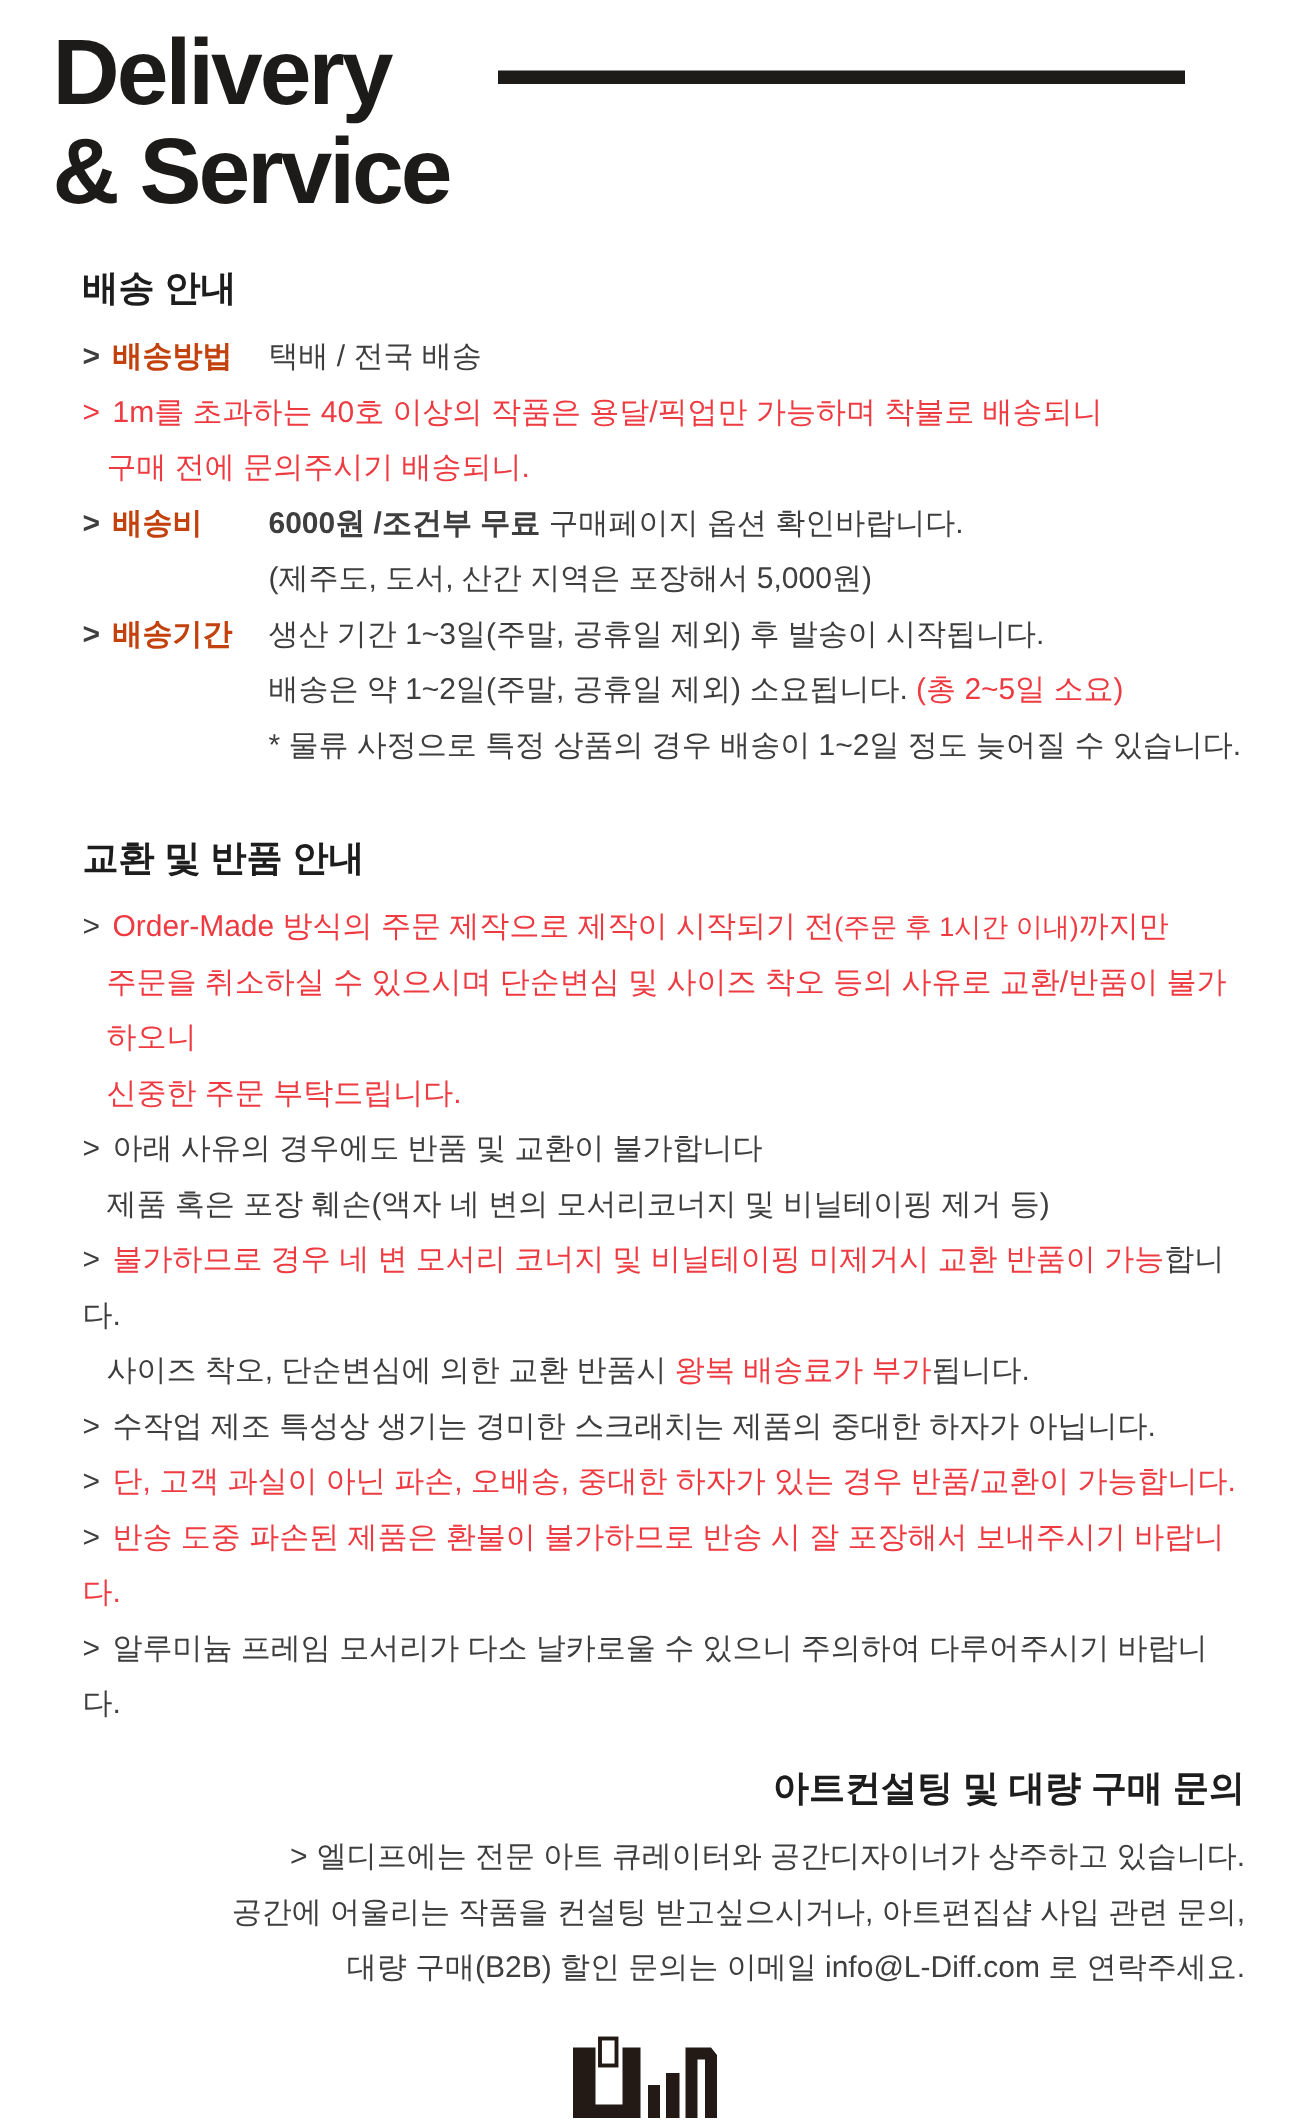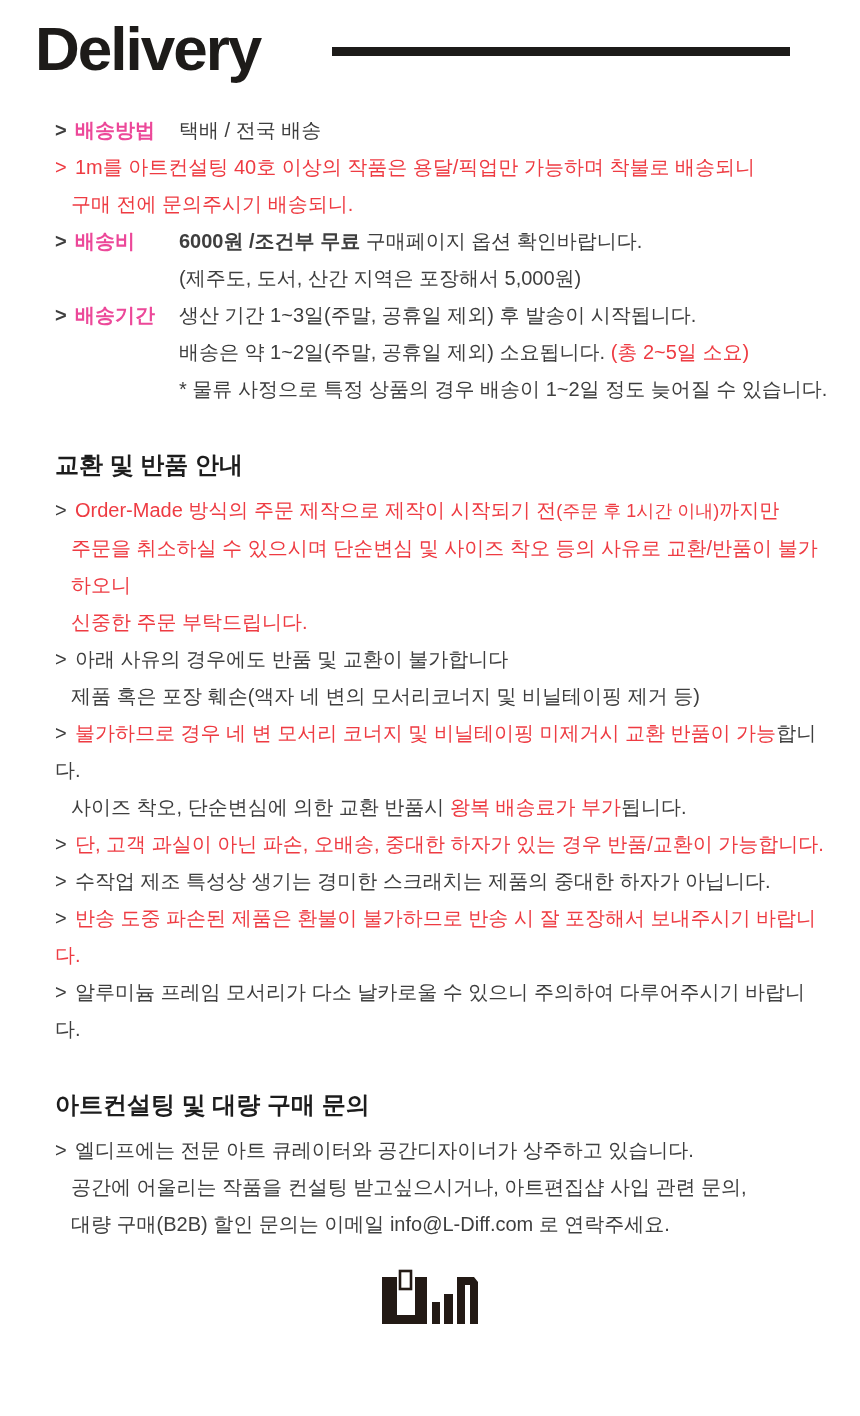--- a/index.html
+++ b/index.html
@@ -15,53 +15,55 @@
     letter-spacing:-2px; color:#1d1b19;
   }
   .title-rule {
     position:absolute; left:332px; top:37px;
     width:458px; height:9px; background:#1d1b19;
   }
   .content { padding-left:55px; padding-right:30px; }
   .section { margin-top:0; }
   .sec-delivery { margin-top:30px; }
   .sec-exchange { margin-top:42px; }
-  .sec-consulting { margin-top:42px; }
+  .sec-consulting { margin-top:23px;text-align:right; }
   .sec-heading {
     font-size:24px; line-height:30px; font-weight:bold;
     color:#1d1d1d; margin-bottom:12px;
   }
   .line { font-size:20px; line-height:37px; color:#3e3e3e; }
   .mk { display:inline-block; min-width:14px; margin-right:6px; color:#3e3e3e; }
   .mk-bold { font-weight:bold; }
-  .lbl { font-weight:bold; color:#ec4899; display:inline-block; width:104px; }
+  .lbl { font-weight:bold; color:#c2410c; display:inline-block; width:104px; }
   .red { color:#ee3b42; }
   .bold { font-weight:bold;margin-top:39px; }
   .sm { font-size:18px; }
   .cont { padding-left:16px; }     
   .cont-colon { padding-left:11px; }
   .cont-val { padding-left:124px; } 
   .footer { text-align:center; margin-top:26px; }
   .logo-box { display:inline-block; }
 </style>
 </head>
 <body>
 
 <div class="title-wrap">
   <div class="title-line1">Delivery</div>
+  <div class="title-line2">&amp; Service</div>
   <div class="title-rule"></div>
 </div>
 
 <div class="content">
 
   <div class="section sec-delivery">
+    <div class="sec-heading">배송 안내</div>
 
     <div class="line"><span class="mk mk-bold">&gt;</span><span class="lbl">배송방법</span><span>택배 / 전국 배송</span></div>
 
-    <div class="line"><span class="mk red">&gt;</span><span class="red">1m를 아트컨설팅 40호 이상의 작품은 용달/픽업만 가능하며 착불로 배송되니</span></div>
+    <div class="line"><span class="mk red">&gt;</span><span class="red">1m를 초과하는 40호 이상의 작품은 용달/픽업만 가능하며 착불로 배송되니</span></div>
     <div class="line cont"><span class="red">구매 전에 문의주시기 배송되니.</span></div>
 
     <div class="line"><span class="mk mk-bold">&gt;</span><span class="lbl">배송비</span><span class="bold">6000원 /조건부 무료</span><span> 구매페이지 옵션 확인바랍니다.</span></div>
     <div class="line cont-val">(제주도, 도서, 산간 지역은 포장해서 5,000원)</div>
 
     <div class="line"><span class="mk mk-bold">&gt;</span><span class="lbl">배송기간</span><span>생산 기간 1~3일(주말, 공휴일 제외) 후 발송이 시작됩니다.</span></div>
     <div class="line cont-val"><span>배송은 약 1~2일(주말, 공휴일 제외) 소요됩니다. </span><span class="red">(총 2~5일 소요)</span></div>
     <div class="line cont-val">* 물류 사정으로 특정 상품의 경우 배송이 1~2일 정도 늦어질 수 있습니다.</div>
   </div>
 
@@ -71,22 +73,22 @@
     <div class="line"><span class="mk">&gt;</span><span class="red">Order-Made 방식의 주문 제작으로 제작이 시작되기 전</span><span class="red sm">(주문 후 1시간 이내)</span><span class="red">까지만</span></div>
     <div class="line cont"><span class="red">주문을 취소하실 수 있으시며 단순변심 및 사이즈 착오 등의 사유로 교환/반품이 불가하오니</span></div>
     <div class="line cont"><span class="red">신중한 주문 부탁드립니다.</span></div>
 
     <div class="line"><span class="mk">&gt;</span><span>아래 사유의 경우에도 반품 및 교환이 불가합니다</span></div>
     <div class="line cont">제품 혹은 포장 훼손(액자 네 변의 모서리코너지 및 비닐테이핑 제거 등)</div>
 
     <div class="line"><span class="mk">&gt;</span><span class="red">불가하므로 경우 네 변 모서리 코너지 및 비닐테이핑 미제거시 교환 반품이 가능</span><span>합니다.</span></div>
     <div class="line cont"><span>사이즈 착오, 단순변심에 의한 교환 반품시 </span><span class="red">왕복 배송료가 부가</span><span>됩니다.</span></div>
 
+    <div class="line"><span class="mk">&gt;</span><span>수작업 제조 특성상 생기는 경미한 스크래치는 제품의 중대한 하자가 아닙니다.</span></div>
     <div class="line"><span class="mk">&gt;</span><span class="red">단, 고객 과실이 아닌 파손, 오배송, 중대한 하자가 있는 경우 반품/교환이 가능합니다.</span></div>
-    <div class="line"><span class="mk">&gt;</span><span>수작업 제조 특성상 생기는 경미한 스크래치는 제품의 중대한 하자가 아닙니다.</span></div>
     <div class="line"><span class="mk">&gt;</span><span class="red">반송 도중 파손된 제품은 환불이 불가하므로 반송 시 잘 포장해서 보내주시기 바랍니다.</span></div>
     <div class="line"><span class="mk">&gt;</span><span>알루미늄 프레임 모서리가 다소 날카로울 수 있으니 주의하여 다루어주시기 바랍니다.</span></div>
   </div>
 
   <div class="section sec-consulting">
     <div class="sec-heading">아트컨설팅 및 대량 구매 문의</div>
     <div class="line"><span class="mk">&gt;</span><span>엘디프에는 전문 아트 큐레이터와 공간디자이너가 상주하고 있습니다.</span></div>
     <div class="line cont">공간에 어울리는 작품을 컨설팅 받고싶으시거나, 아트편집샵 사입 관련 문의,</div>
     <div class="line cont">대량 구매(B2B) 할인 문의는 이메일 info@L-Diff.com 로 연락주세요.</div>
   </div>

